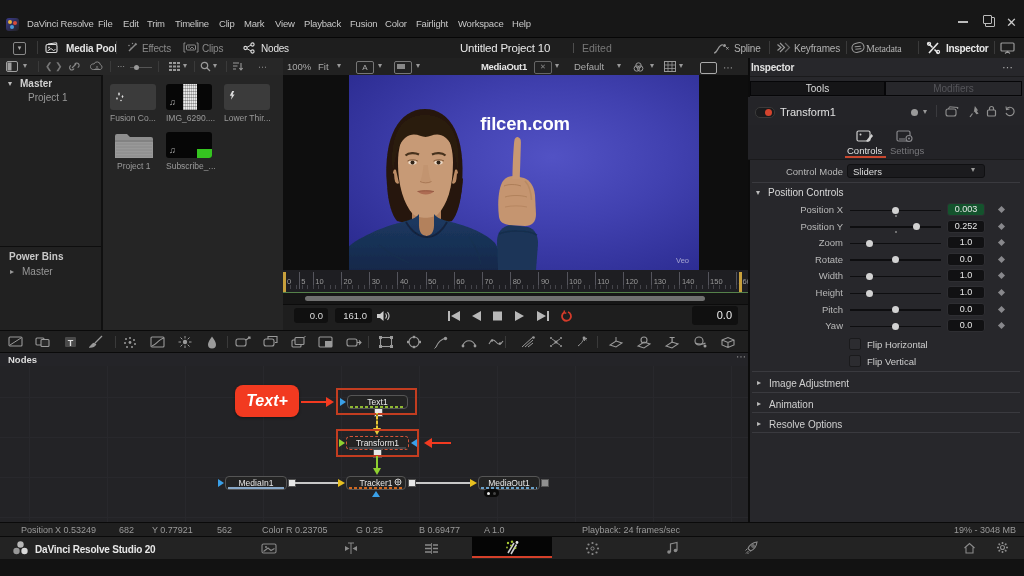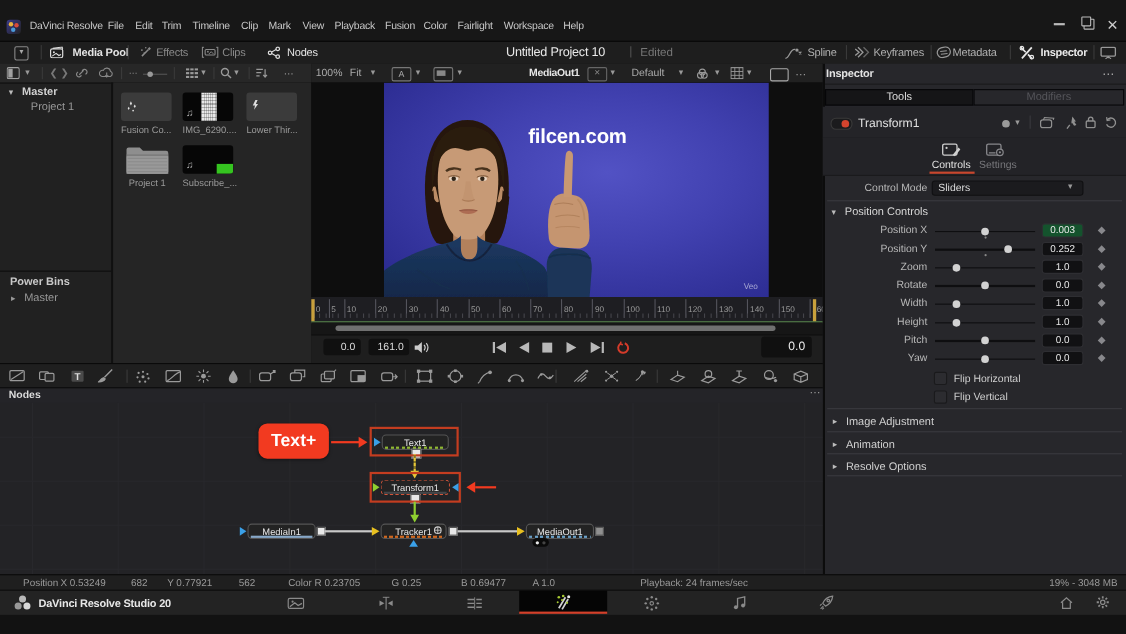--- a/index.html
+++ b/index.html
@@ -84,21 +84,21 @@
 <svg class="ab" style="left:776px;top:42px;" width="16" height="11" viewBox="0 0 16 11">
     <path d="M4 1 L8.5 5.5 L4 10 M1.5 2.5 L5 5.5 L1.5 8.5" fill="none" stroke="#999" stroke-width="1.2"></path>
     <path d="M9 1 L13.5 5.5 L9 10" fill="none" stroke="#999" stroke-width="1.2" opacity="0.6"></path>
   </svg>
 <div class="ab txt" style="left:794px;top:43px;font-size:10px;letter-spacing:-0.2px;color:#b0b0b0;">Keyframes</div>
 <div class="ab" style="left:846px;top:41px;width:1px;height:13px;background:#3a3a3a;"></div>
 <svg class="ab" style="left:851px;top:42px;" width="14" height="11" viewBox="0 0 14 11">
     <rect x="1" y="1" width="12" height="9" rx="4.5" fill="none" stroke="#999" stroke-width="1.1" transform="rotate(-15 7 5.5)"></rect>
     <path d="M4 4 l6 1 M4 6.5 l6 1" stroke="#999" stroke-width="0.9" transform="rotate(-15 7 5.5)"></path>
   </svg>
-<div class="ab txt" style="left:866px;top:43px;font-size:10px;letter-spacing:-0.2px;color:#b0b0b0;">Metadata</div>
+<div class="ab txt" style="left:866px;top:43px;font-size:10px;letter-spacing:-0.2px;color:#b0b0b0;font-family:Liberation Serif, serif;">Metadata</div>
 <div class="ab" style="left:918px;top:41px;width:1px;height:13px;background:#3a3a3a;"></div>
 <svg class="ab" style="left:926px;top:41px;" width="15" height="14" viewBox="0 0 15 14">
     <path d="M2 2 L6.5 6.5 M8.5 8.5 L12.5 12.5" stroke="#e8e8e8" stroke-width="1.6"></path>
     <path d="M12 2 L3 12" stroke="#e8e8e8" stroke-width="1.6"></path>
     <circle cx="3" cy="2.8" r="1.6" fill="none" stroke="#e8e8e8" stroke-width="1.1"></circle>
     <circle cx="12" cy="11" r="1.6" fill="none" stroke="#e8e8e8" stroke-width="1.1"></circle>
   </svg>
 <div class="ab txt" style="left:946px;top:43px;font-size:10px;letter-spacing:-0.3px;font-weight:bold;color:#e8e8e8;">Inspector</div>
 <div class="ab" style="left:994px;top:41px;width:1px;height:13px;background:#3a3a3a;"></div>
 <svg class="ab" style="left:1000px;top:42px;" width="15" height="12" viewBox="0 0 15 12">
@@ -720,21 +720,21 @@
     <div class="ab" style="left:731px;top:0;width:1px;height:156px;background:#28282c;"></div>
     <div class="ab" style="left:0;top:31px;width:748px;height:1px;background:#28282c;"></div>
     <div class="ab" style="left:0;top:71px;width:748px;height:1px;background:#28282c;"></div>
     <div class="ab" style="left:0;top:111px;width:748px;height:1px;background:#28282c;"></div>
     <div class="ab" style="left:0;top:151px;width:748px;height:1px;background:#28282c;"></div>
     <div class="ab" style="left:347px;top:29px;width:61px;height:14px;background:#232323;border:1px solid #555;border-radius:4px;box-sizing:border-box;text-align:center;line-height:12px;font-size:8.5px;color:#e8e8e8;">Text1</div>
     <div class="ab" style="left:350px;top:40px;width:55px;height:2px;background:repeating-linear-gradient(90deg,#8fb832 0 3px,transparent 3px 5px);"></div>
     <div class="ab" style="left:374px;top:42px;width:7px;height:7px;background:#e8e8e8;border:1px solid #555;"></div>
     <div class="ab" style="left:340px;top:32px;width:0;height:0;border-left:6px solid #3aa0e8;border-top:4px solid transparent;border-bottom:4px solid transparent;"></div>
     <div class="ab" style="left:336px;top:22px;width:81px;height:27px;border:2px solid #c33d20;box-sizing:border-box;"></div>
-    <div class="ab" style="left:235px;top:19px;width:64px;height:32px;background:#f23a20;border-radius:8px;box-shadow:0 1px 3px rgba(0,0,0,0.4);text-align:center;line-height:32px;font-size:16px;font-weight:bold;color:#fff;">Text+</div>
+    <div class="ab" style="left:235px;top:19px;width:64px;height:32px;background:#f23a20;border-radius:8px;box-shadow:0 1px 3px rgba(0,0,0,0.4);text-align:center;line-height:32px;font-size:16px;font-weight:bold;color:#fff;font-style:italic;">Text+</div>
     <div class="ab" style="left:301px;top:34.5px;width:26px;height:2px;background:#f23a20;"></div>
     <div class="ab" style="left:326px;top:30.5px;width:0;height:0;border-left:8px solid #f23a20;border-top:5px solid transparent;border-bottom:5px solid transparent;"></div>
     <div class="ab" style="left:376px;top:47px;width:2px;height:16px;background:repeating-linear-gradient(0deg,#e8c838 0 3px,#8a7a20 3px 5px);"></div>
     <div class="ab" style="left:373px;top:62px;width:0;height:0;border-top:7px solid #e8c838;border-left:4.5px solid transparent;border-right:4.5px solid transparent;"></div>
     <div class="ab" style="left:346px;top:70px;width:63px;height:14px;background:#232323;border:1px dashed #d4553a;border-radius:4px;box-sizing:border-box;text-align:center;line-height:12px;font-size:8.5px;color:#e8e8e8;">Transform1</div>
     <div class="ab" style="left:349px;top:81px;width:57px;height:2px;background:#44464a;"></div>
     <div class="ab" style="left:339px;top:73px;width:0;height:0;border-left:6px solid #8fd030;border-top:4px solid transparent;border-bottom:4px solid transparent;"></div>
     <div class="ab" style="left:411px;top:73px;width:0;height:0;border-right:6px solid #3aa0e8;border-top:4px solid transparent;border-bottom:4px solid transparent;"></div>
     <div class="ab" style="left:373px;top:83px;width:7px;height:7px;background:#e8e8e8;border:1px solid #555;"></div>
     <div class="ab" style="left:336px;top:63px;width:83px;height:28px;border:2px solid #c33d20;box-sizing:border-box;"></div>

